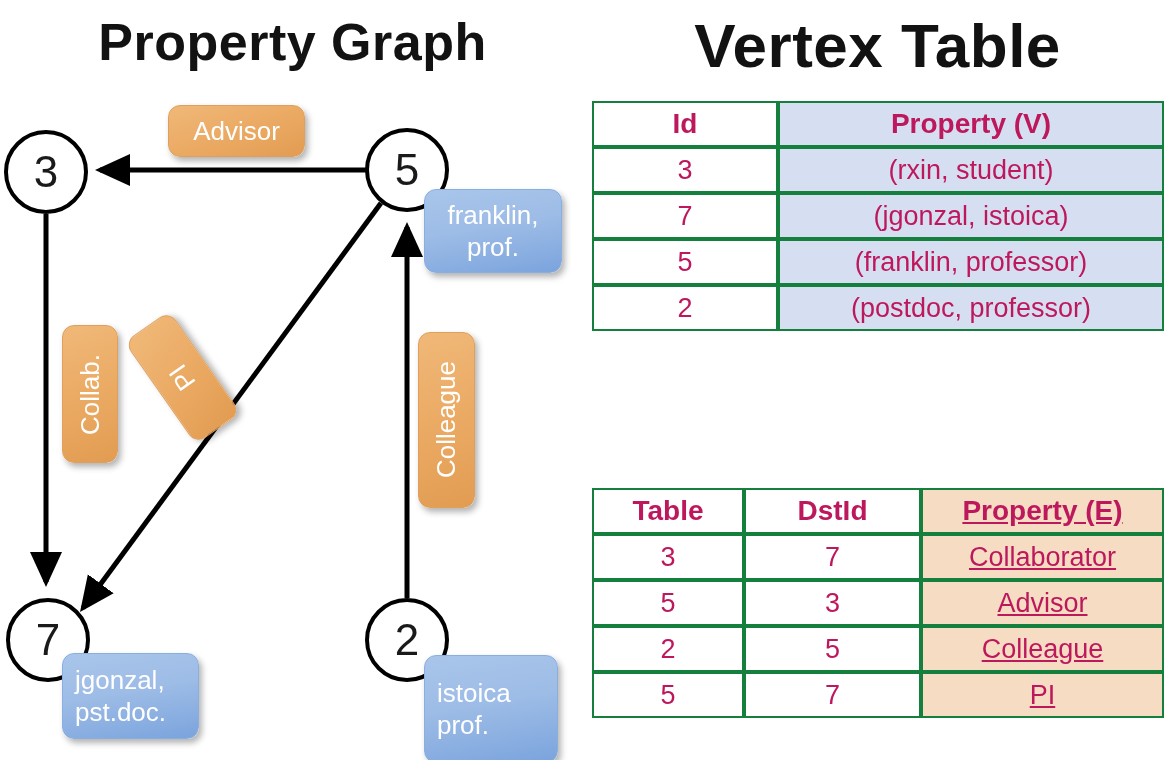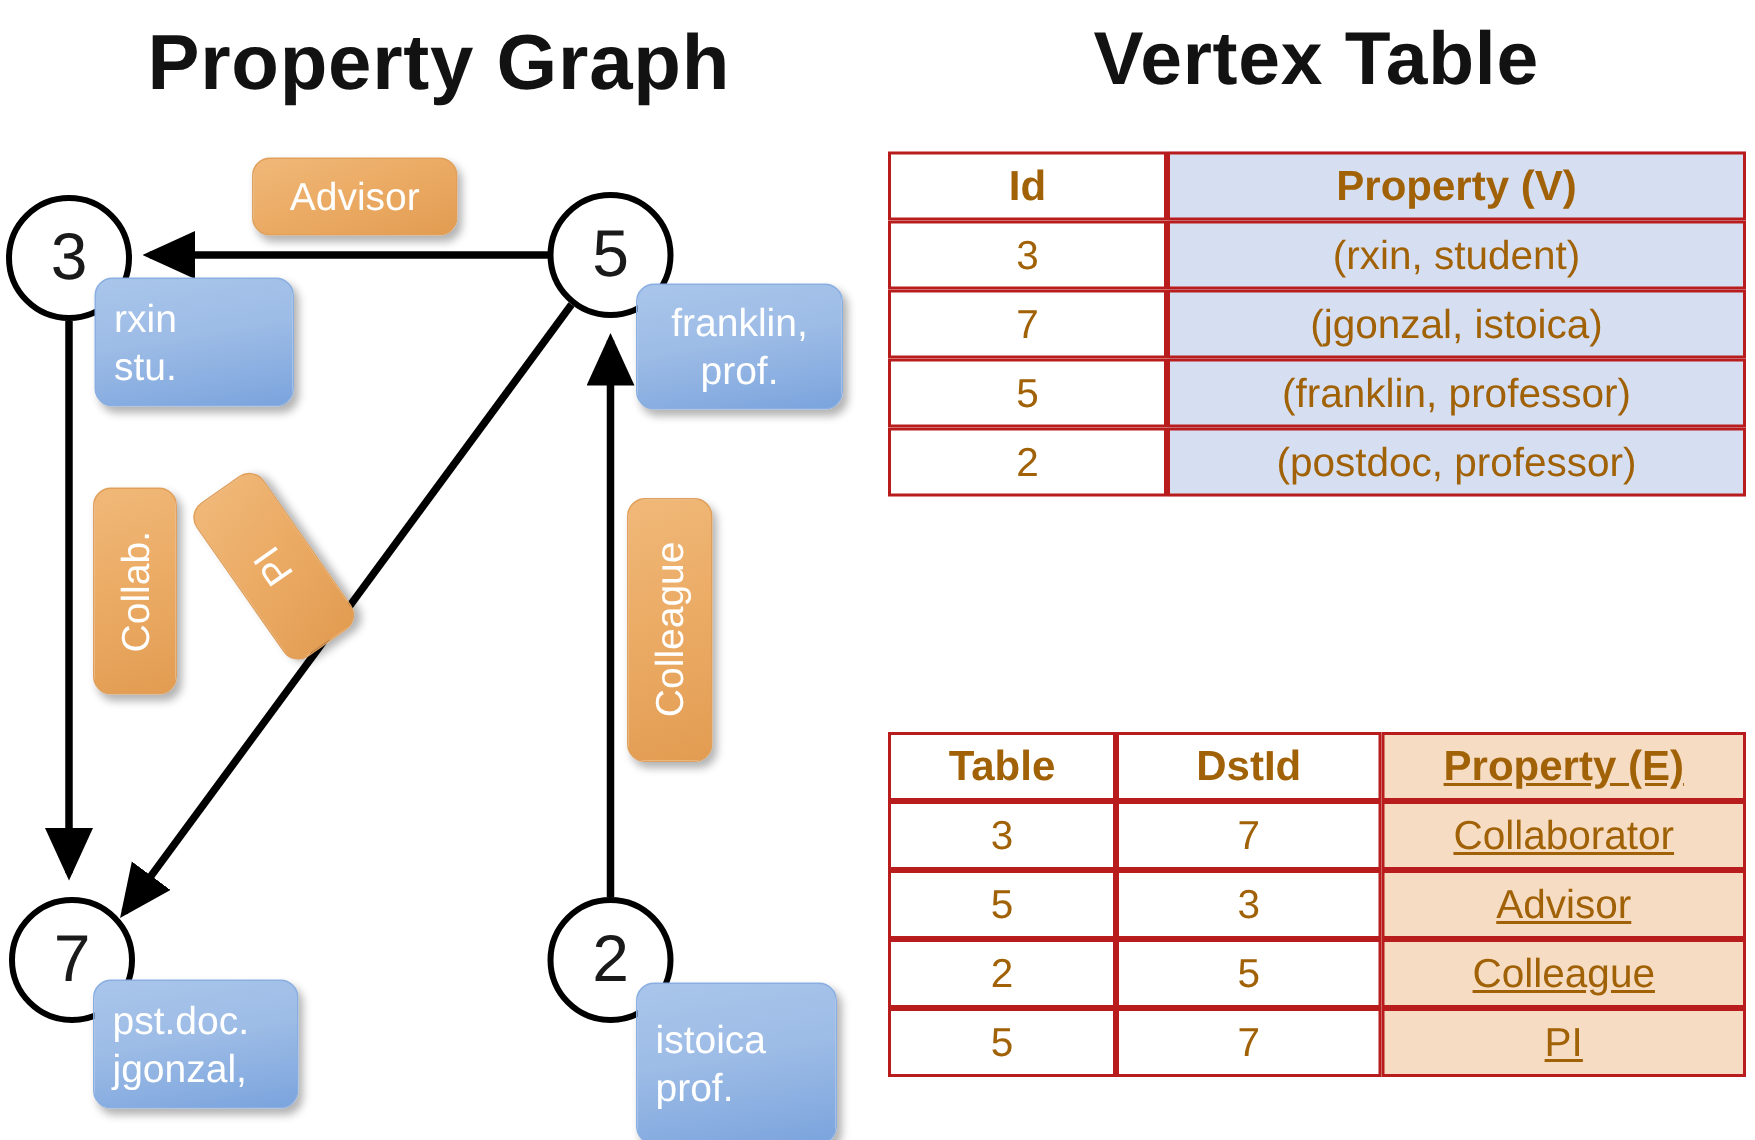--- a/index.html
+++ b/index.html
@@ -10,21 +10,21 @@
   }
   .stage{position:absolute;left:0;top:0;width:1170px;height:760px;}
 
   
   .title{
     position:absolute;font-weight:700;color:#121212;
     font-family:"Liberation Sans", sans-serif;
     letter-spacing:.5px;white-space:nowrap;
   }
   #title-property-graph{left:0;top:12px;width:585px;text-align:center;font-size:52px;}
-  #title-vertex-table{left:585px;top:10px;width:585px;text-align:center;font-size:50px;}
+  #title-vertex-table{left:585px;top:10px;width:585px;text-align:center;font-size:62px;}
   #title-edge-table{left:585px;top:398px;width:585px;text-align:center;font-size:50px;}
 
   
   #graph-panel{position:absolute;left:0;top:0;width:585px;height:760px;}
   #graph-svg{position:absolute;left:0;top:0;}
 
   .node-circle{
     position:absolute;width:84px;height:84px;border-radius:50%;
     background:#ffffff;border:4px solid #000000;
     box-sizing:border-box;
@@ -56,23 +56,23 @@
   .vert-label{
     writing-mode:vertical-rl;text-orientation:mixed;
     transform:rotate(180deg);
     display:block;
   }
   .vbox-inner{width:100%;height:100%;display:flex;align-items:center;justify-content:center;}
 
   
   .tbl{position:absolute;border-collapse:separate;border-spacing:0;}
   .tbl td{
-    border:2px solid #b91c1c;
-    font-family:"Liberation Sans", sans-serif;
-    font-size:27px;color:#a16207;text-align:center;
+    border:2px solid #15803d;
+    font-family:"Liberation Sans", sans-serif;
+    font-size:27px;color:#be185d;text-align:center;
     padding:0;height:46px;background:#ffffff;
     box-sizing:border-box;
   }
   .tbl td.hdr{font-weight:700;font-size:28px;}
   .tbl td.vprop{background:#d6dff2;}
   .tbl td.eprop{background:#f5dcc3;text-decoration:underline;}
 
   #vertex-table{left:592px;top:101px;width:572px;}
   #vertex-table td.c-id{width:186px;}
   #vertex-table td.c-prop{width:386px;}
@@ -116,33 +116,29 @@
     <div class="node-circle" style="left:365px;top:128px;">
       <span>5</span>
     </div>
     <div class="node-circle" style="left:6px;top:598px;">
       <span>7</span>
     </div>
     <div class="node-circle" style="left:365px;top:598px;">
       <span>2</span>
     </div>
 
-    <div class="prop-box prop-blue" style="left:63px;top:185px;width:133px;height:86px;">
-      <span>rxin</span>
-      <span>stu.</span>
-    </div>
 
     <div class="prop-box prop-blue" style="left:424px;top:189px;width:138px;height:84px;text-align:center;">
       <span>franklin,</span>
       <span>prof.</span>
     </div>
 
     <div class="prop-box prop-blue" style="left:62px;top:653px;width:137px;height:86px;">
+      <span>jgonzal,</span>
       <span>pst.doc.</span>
-      <span>jgonzal,</span>
     </div>
 
     <div class="prop-box prop-blue" style="left:424px;top:655px;width:134px;height:108px;">
       <span>istoica</span>
       <span>prof.</span>
     </div>
 
     <div class="prop-box prop-orange center" style="left:168px;top:105px;width:137px;height:52px;">
       <span>Advisor</span>
     </div>

